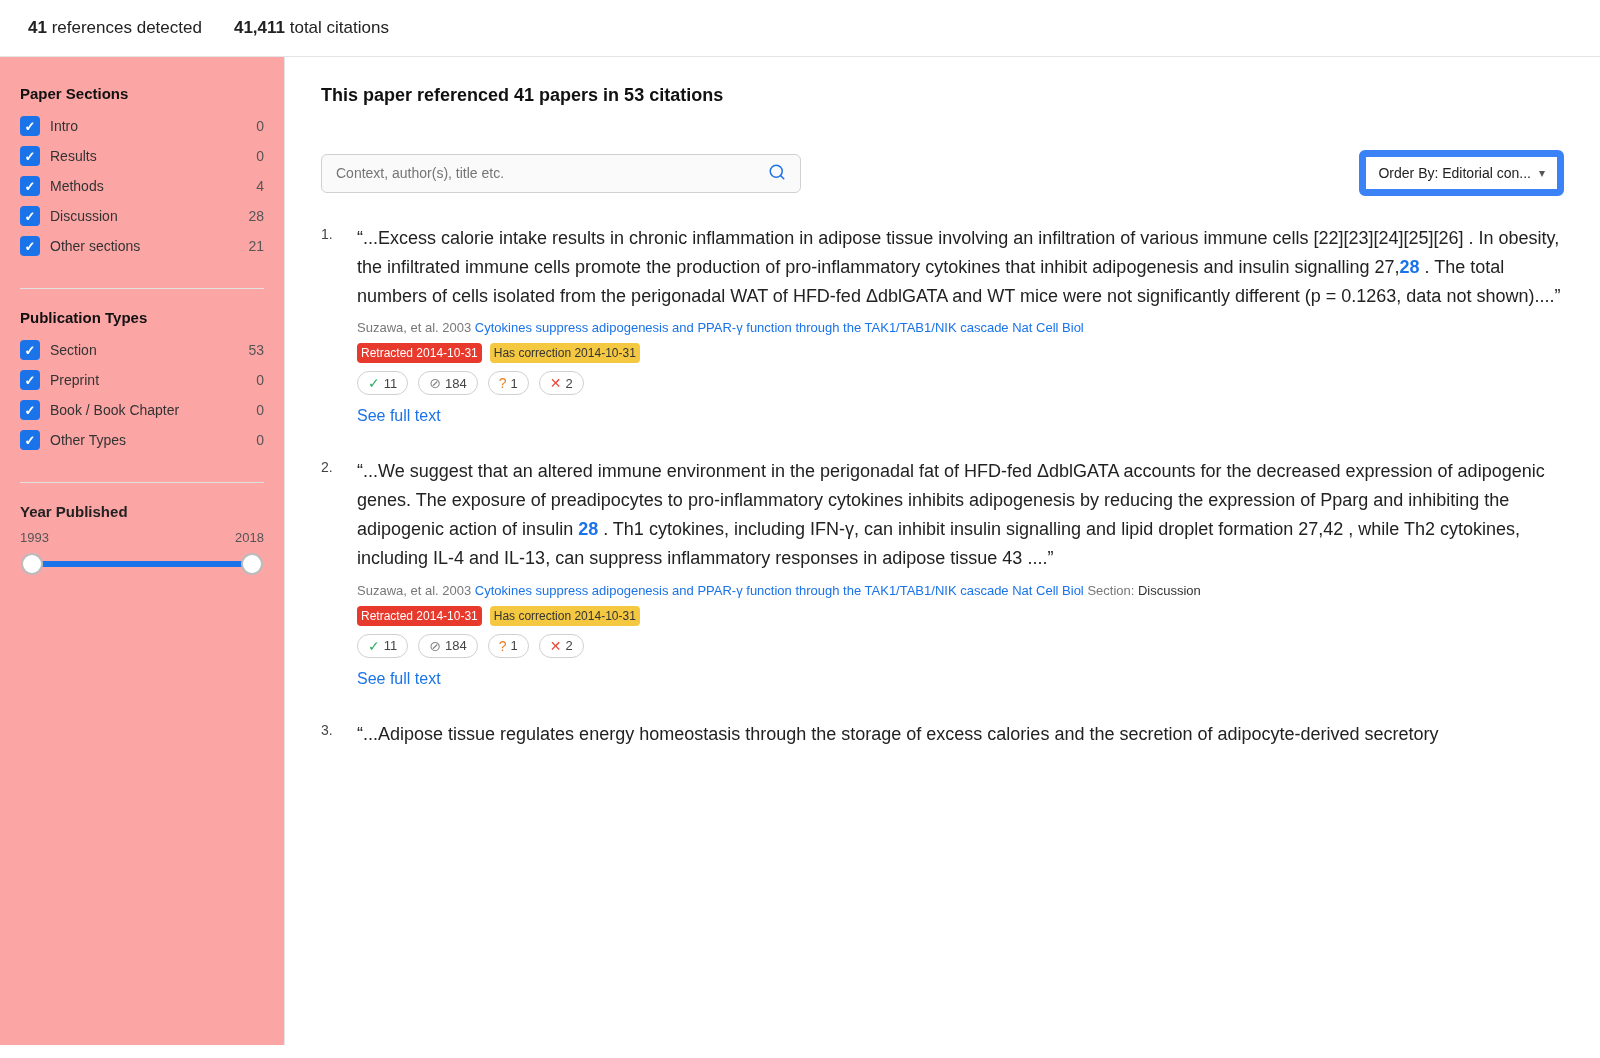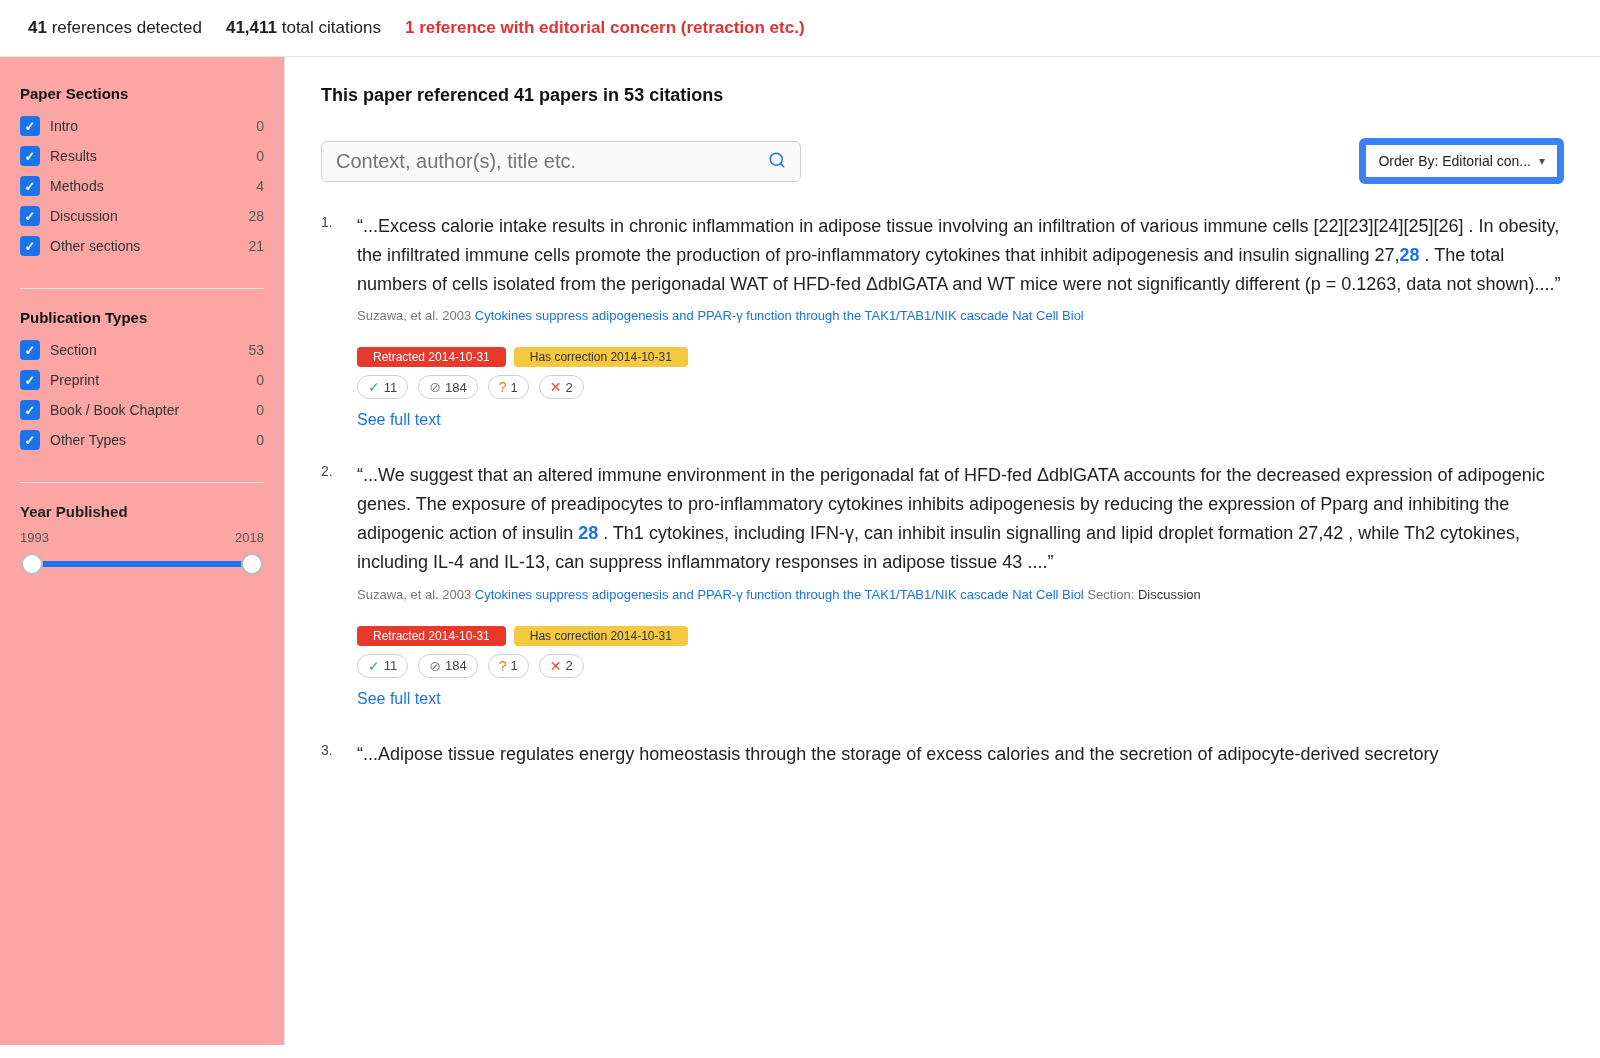--- a/index.html
+++ b/index.html
@@ -4,21 +4,21 @@
   <style>
     * { box-sizing: border-box; margin: 0; padding: 0; }
     body { font-family: -apple-system, BlinkMacSystemFont, 'Segoe UI', Arial, sans-serif; font-size: 14px; color: #222; background: #fff; }
 
     .top-bar {
       background: #fff;
       border-bottom: 1px solid #e5e5e5;
       padding: 18px 28px;
       display: flex;
       align-items: center;
-      gap: 24px;
+      gap: 32px;
       flex-wrap: wrap;
     }
     .top-bar .stat { font-size: 17px; font-weight: 400; }
     .top-bar .stat strong { font-weight: 700; }
     .top-bar .editorial-concern { color: #e53030; font-weight: 700; font-size: 17px; }
 
     .layout {
       display: flex;
       min-height: calc(100vh - 70px);
       background: #f7f7f7;
@@ -106,21 +106,21 @@
       padding: 8px 14px;
       gap: 10px;
       background: #fafafa;
       flex: 1;
       max-width: 480px;
     }
     .search-box input {
       border: none;
       background: transparent;
       outline: none;
-      font-size: 20px;
+      font-size: 14px;
       color: #444;
       width: 100%;
     }
     .search-icon-svg { color: #1a73e8; flex-shrink: 0; }
     .order-dropdown {
       margin-left: auto;
       display: flex;
       align-items: center;
       border: 7px solid #3b82f6;
       border-radius: 6px;
@@ -154,25 +154,24 @@
       margin-bottom: 10px;
     }
     .citation-text .bold-ref { font-weight: 700; color: #1a73e8; }
     .citation-meta { font-size: 13px; color: #777; margin-bottom: 8px; }
     .citation-meta .link { color: #1a73e8; text-decoration: none; }
     .citation-meta .section-label { color: #333; font-weight: 500; }
 
     .badge-row { display: flex; align-items: center; gap: 8px; margin-bottom: 8px; flex-wrap: wrap; }
     .badge {
       display: inline-block;
-      padding: 3px 16px;
+      padding: 3px 4px;
       border-radius: 4px;
       font-size: 12px;
       font-weight: 500;
-      margin-top: 16px;
     }
     .badge-retracted { background: #e8392d; color: #fff; }
     .badge-correction { background: #f5c842; color: #333; }
 
     .metrics-row { display: flex; align-items: center; gap: 10px; margin-bottom: 8px; }
     .metric {
       display: flex;
       align-items: center;
       gap: 4px;
       border: 1px solid #d0d0d0;
@@ -200,21 +199,20 @@
 
 <div class="top-bar">
   <span class="stat">
     <strong>41</strong>
     <span>references detected</span>
   </span>
   <span class="stat">
     <strong>41,411</strong>
     <span>total citations</span>
   </span>
-  <span class="editorial-concern">1 reference with editorial concern (retraction etc.)</span>
 </div>
 
 <div class="layout">
 
   <aside class="sidebar">
 
     <div class="sidebar-section">
       <h3>Paper Sections</h3>
       <div id="paper-sections-list">
           <div class="filter-item">
@@ -287,21 +285,21 @@
           <div class="slider-thumb right"></div>
         </div>
       </div>
     </div>
 
   </aside>
 
   <main class="main-content">
 
     <div class="search-bar-row">
-      <h2 class="main-title" style="margin-bottom:4px; flex-shrink:0;text-align:right;">This paper referenced 41 papers in 53 citations</h2>
+      <h2 class="main-title" style="margin-bottom:16px; flex-shrink:0;text-align:right;">This paper referenced 41 papers in 53 citations</h2>
     </div>
 
     <div class="search-bar-row">
       <div class="search-box">
         <input type="text" placeholder="Context, author(s), title etc." style="">
         <span class="search-icon-svg">
           <svg width="18" height="18" viewBox="0 0 24 24" fill="none" stroke="#1a73e8" stroke-width="2" stroke-linecap="round" stroke-linejoin="round">
             <circle cx="11" cy="11" r="8"></circle>
             <line x1="21" y1="21" x2="16.65" y2="16.65"></line>
           </svg>

